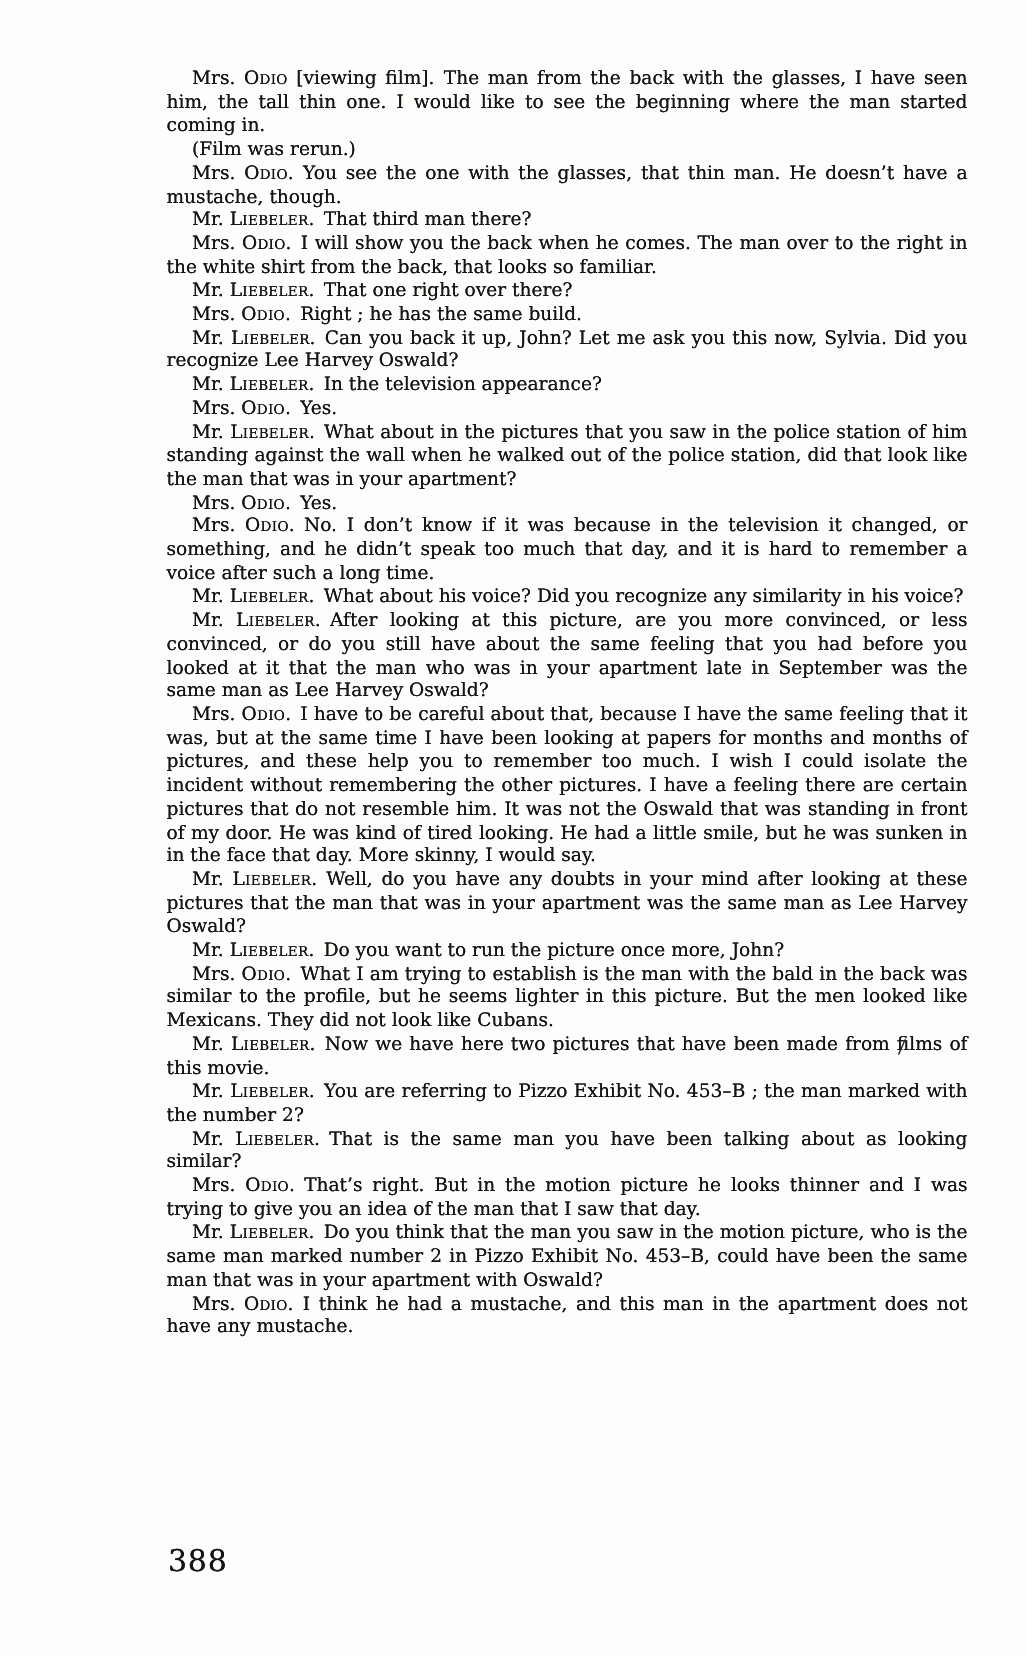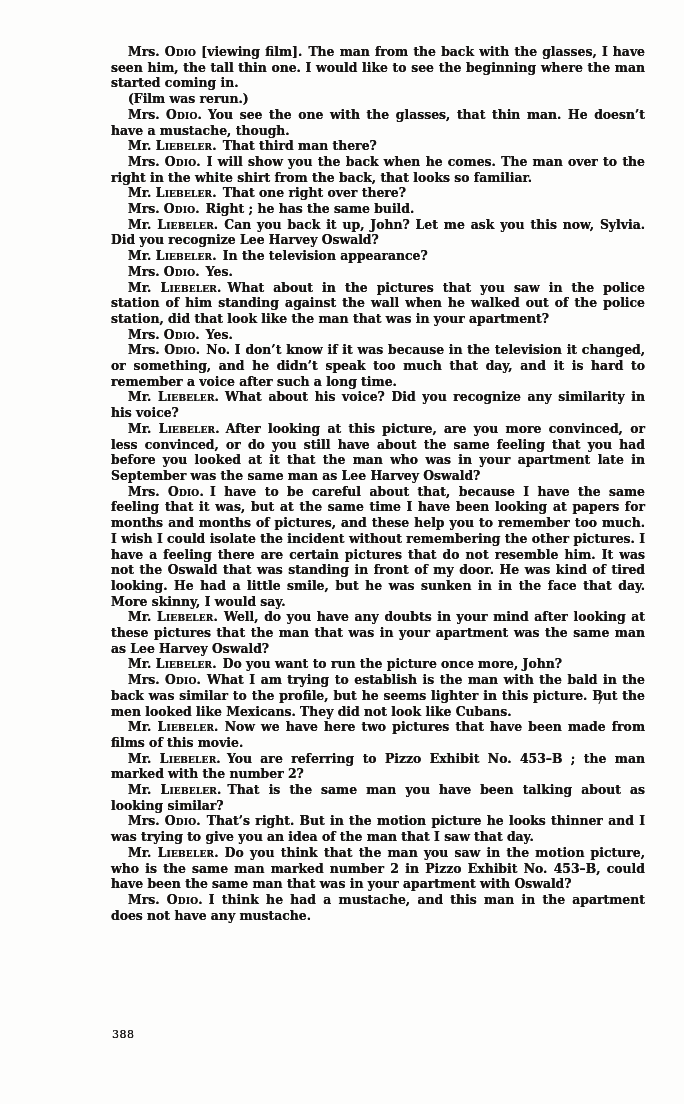--- a/index.html
+++ b/index.html
@@ -15,27 +15,26 @@
     background:#fdfdfc;
     color:#171514;
   }
   .text-block{
     position:absolute;
     left:111px;top:44px;width:534px;
     font-size:12.4px;
     line-height:15.7px;
     text-align:justify;
     text-shadow:0 0 .4px currentColor;
-    font-weight:bold;
   }
   .para{margin:0;text-indent:17px;}
   .speaker .sc{font-variant:small-caps;letter-spacing:.2px;}
   .page-number{
     position:absolute;left:112px;top:1028px;
-    font-size:11px;letter-spacing:.5px;
+    font-size:20px;letter-spacing:.5px;
     text-shadow:0 0 .4px currentColor;
     text-align:center;
   }
   .stray{
     position:absolute;left:599px;top:691px;
     font-size:13px;transform:rotate(6deg);
     color:#2a2a2a;
   }
 </style>
 </head>

